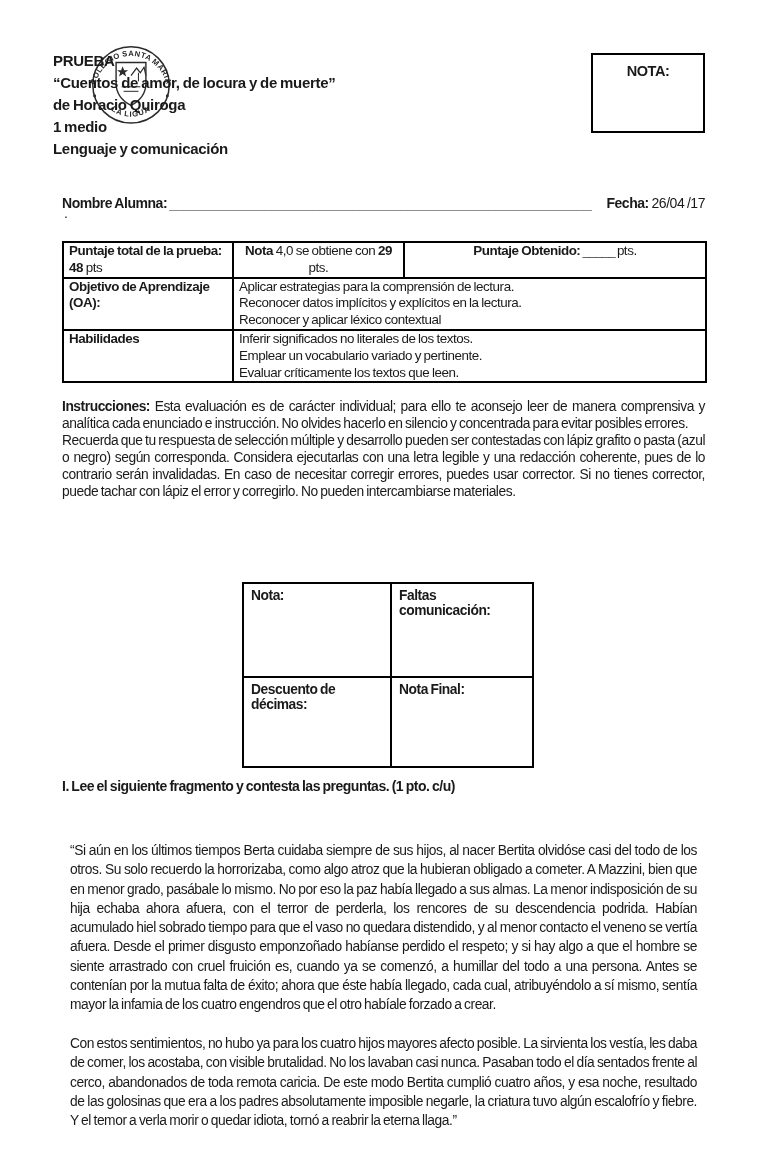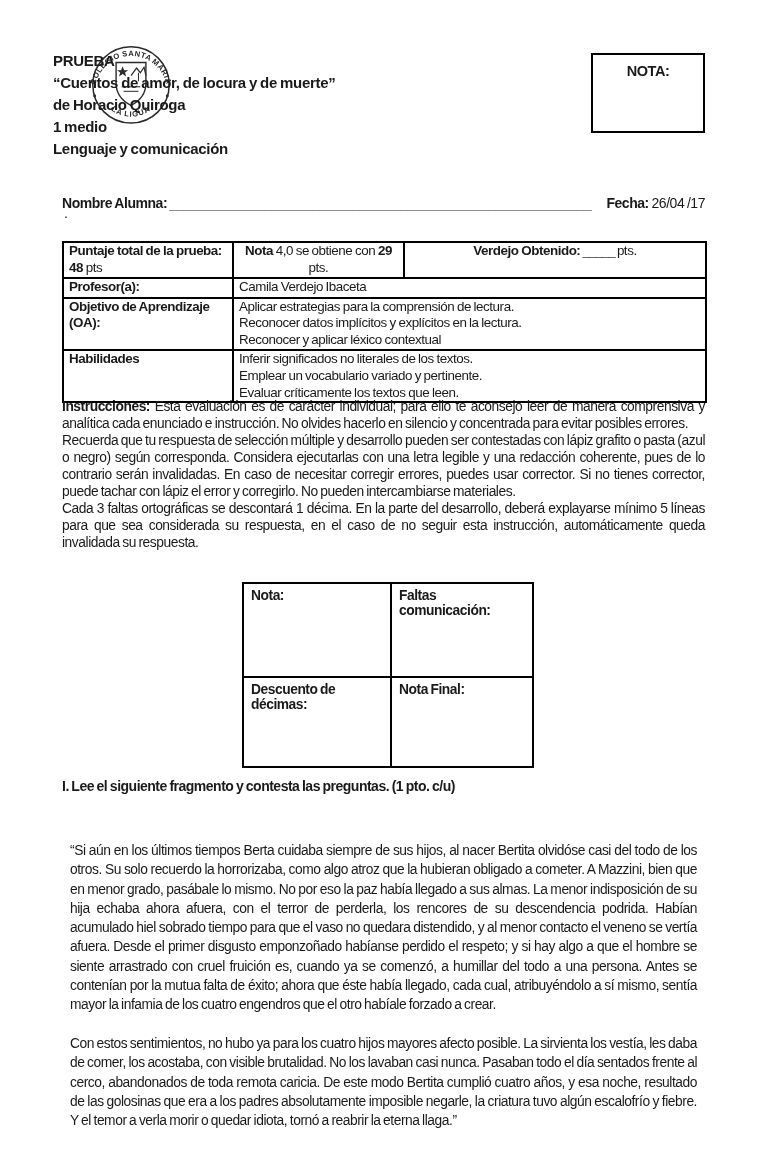--- a/index.html
+++ b/index.html
@@ -128,25 +128,21 @@
   <table class="info-table">
     <colgroup>
         <col style="width:170px">
         <col style="width:171px">
         <col style="width:302px">
       </colgroup>
     <tbody>
         <tr class="h18">
       <td><b>Puntaje total de la prueba: 48</b><span> pts</span></td>
       <td class="c"><b>Nota</b><span> 4,0 se obtiene con </span><b>29</b><span>  pts.</span></td>
-      <td class="c"><b>Verdejo Obtenido:</b><span class="score-line"> _____ </span><span>pts.</span></td>
-    </tr>
-    <tr class="h18">
-      <td><b>Profesor(a):</b></td>
-      <td colspan="2">Camila Verdejo Ibaceta</td>
+      <td class="c"><b>Puntaje Obtenido:</b><span class="score-line"> _____ </span><span>pts.</span></td>
     </tr>
     <tr>
       <td><b>Objetivo de Aprendizaje (OA):</b></td>
       <td colspan="2">
         <div>Aplicar estrategias para la comprensión de lectura.</div>
         <div>Reconocer datos implícitos y explícitos en la lectura.</div>
         <div>Reconocer y aplicar léxico contextual</div>
       </td>
     </tr>
     <tr>
@@ -156,21 +152,20 @@
         <div>Emplear un vocabulario variado y pertinente.</div>
         <div>Evaluar críticamente los textos que leen.</div>
       </td>
     </tr>
   </tbody>
     </table>
 
   <div class="instructions">
     <p><b>Instrucciones:</b><span> Esta evaluación es de carácter individual; para ello te aconsejo leer de manera comprensiva y analítica cada enunciado e instrucción. No olvides hacerlo en silencio y concentrada para evitar posibles errores.</span></p>
     <p>Recuerda que tu respuesta de selección múltiple y desarrollo pueden ser contestadas con lápiz grafito o pasta (azul o negro) según corresponda.  Considera ejecutarlas con una letra legible y una redacción coherente, pues de lo contrario serán invalidadas. En caso de necesitar corregir errores, puedes usar corrector. Si no tienes corrector, puede tachar con lápiz el error y corregirlo. No pueden intercambiarse materiales.</p>
-    <p>Cada 3 faltas ortográficas se descontará 1 décima. En la parte del desarrollo, deberá explayarse mínimo 5 líneas para que sea considerada su respuesta, en el caso de no seguir esta instrucción, automáticamente queda invalidada su respuesta.</p>
   </div>
 
   <table class="grade-table">
     <colgroup>
         <col style="width:148px">
         <col style="width:142px">
       </colgroup>
     <tbody>
         <tr class="r1">
       <td>Nota:</td>

